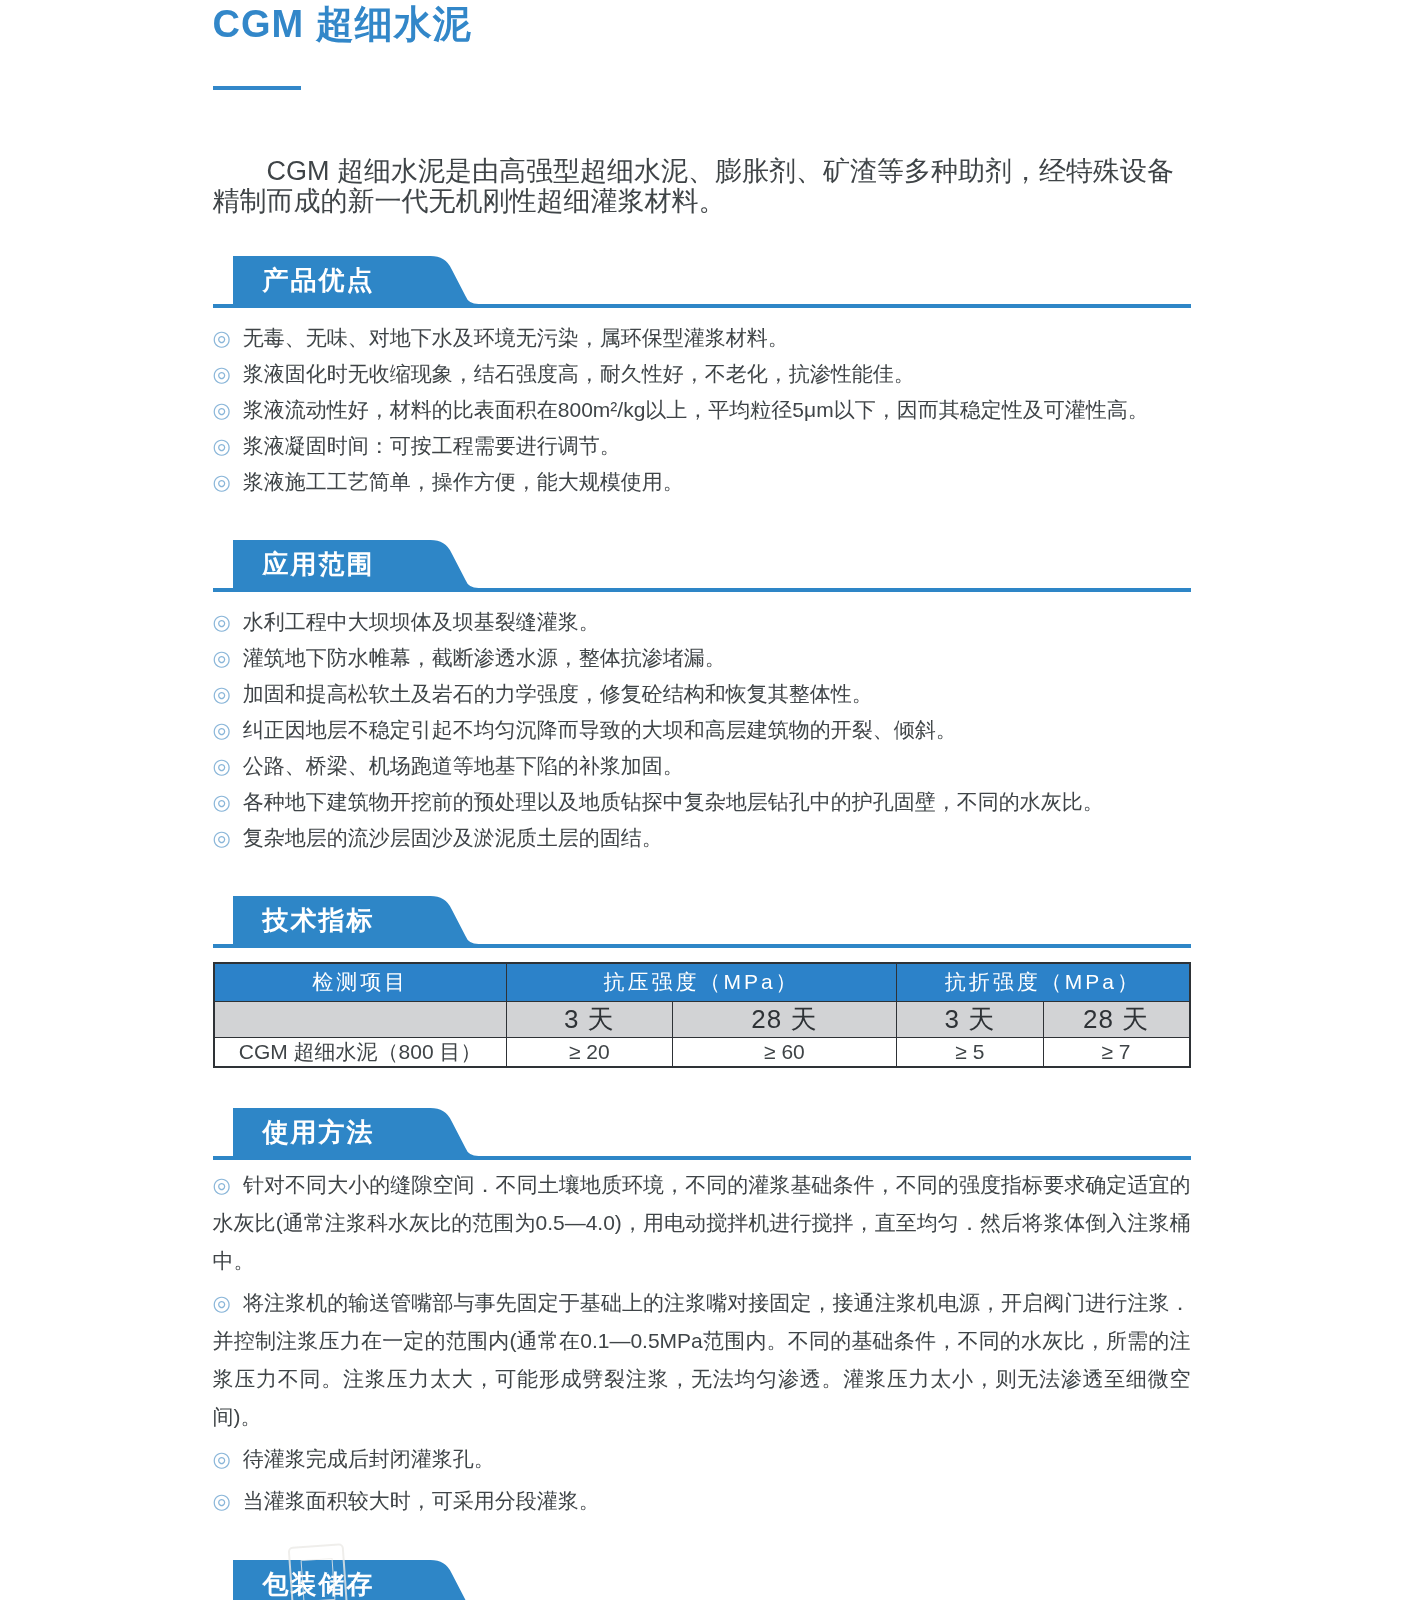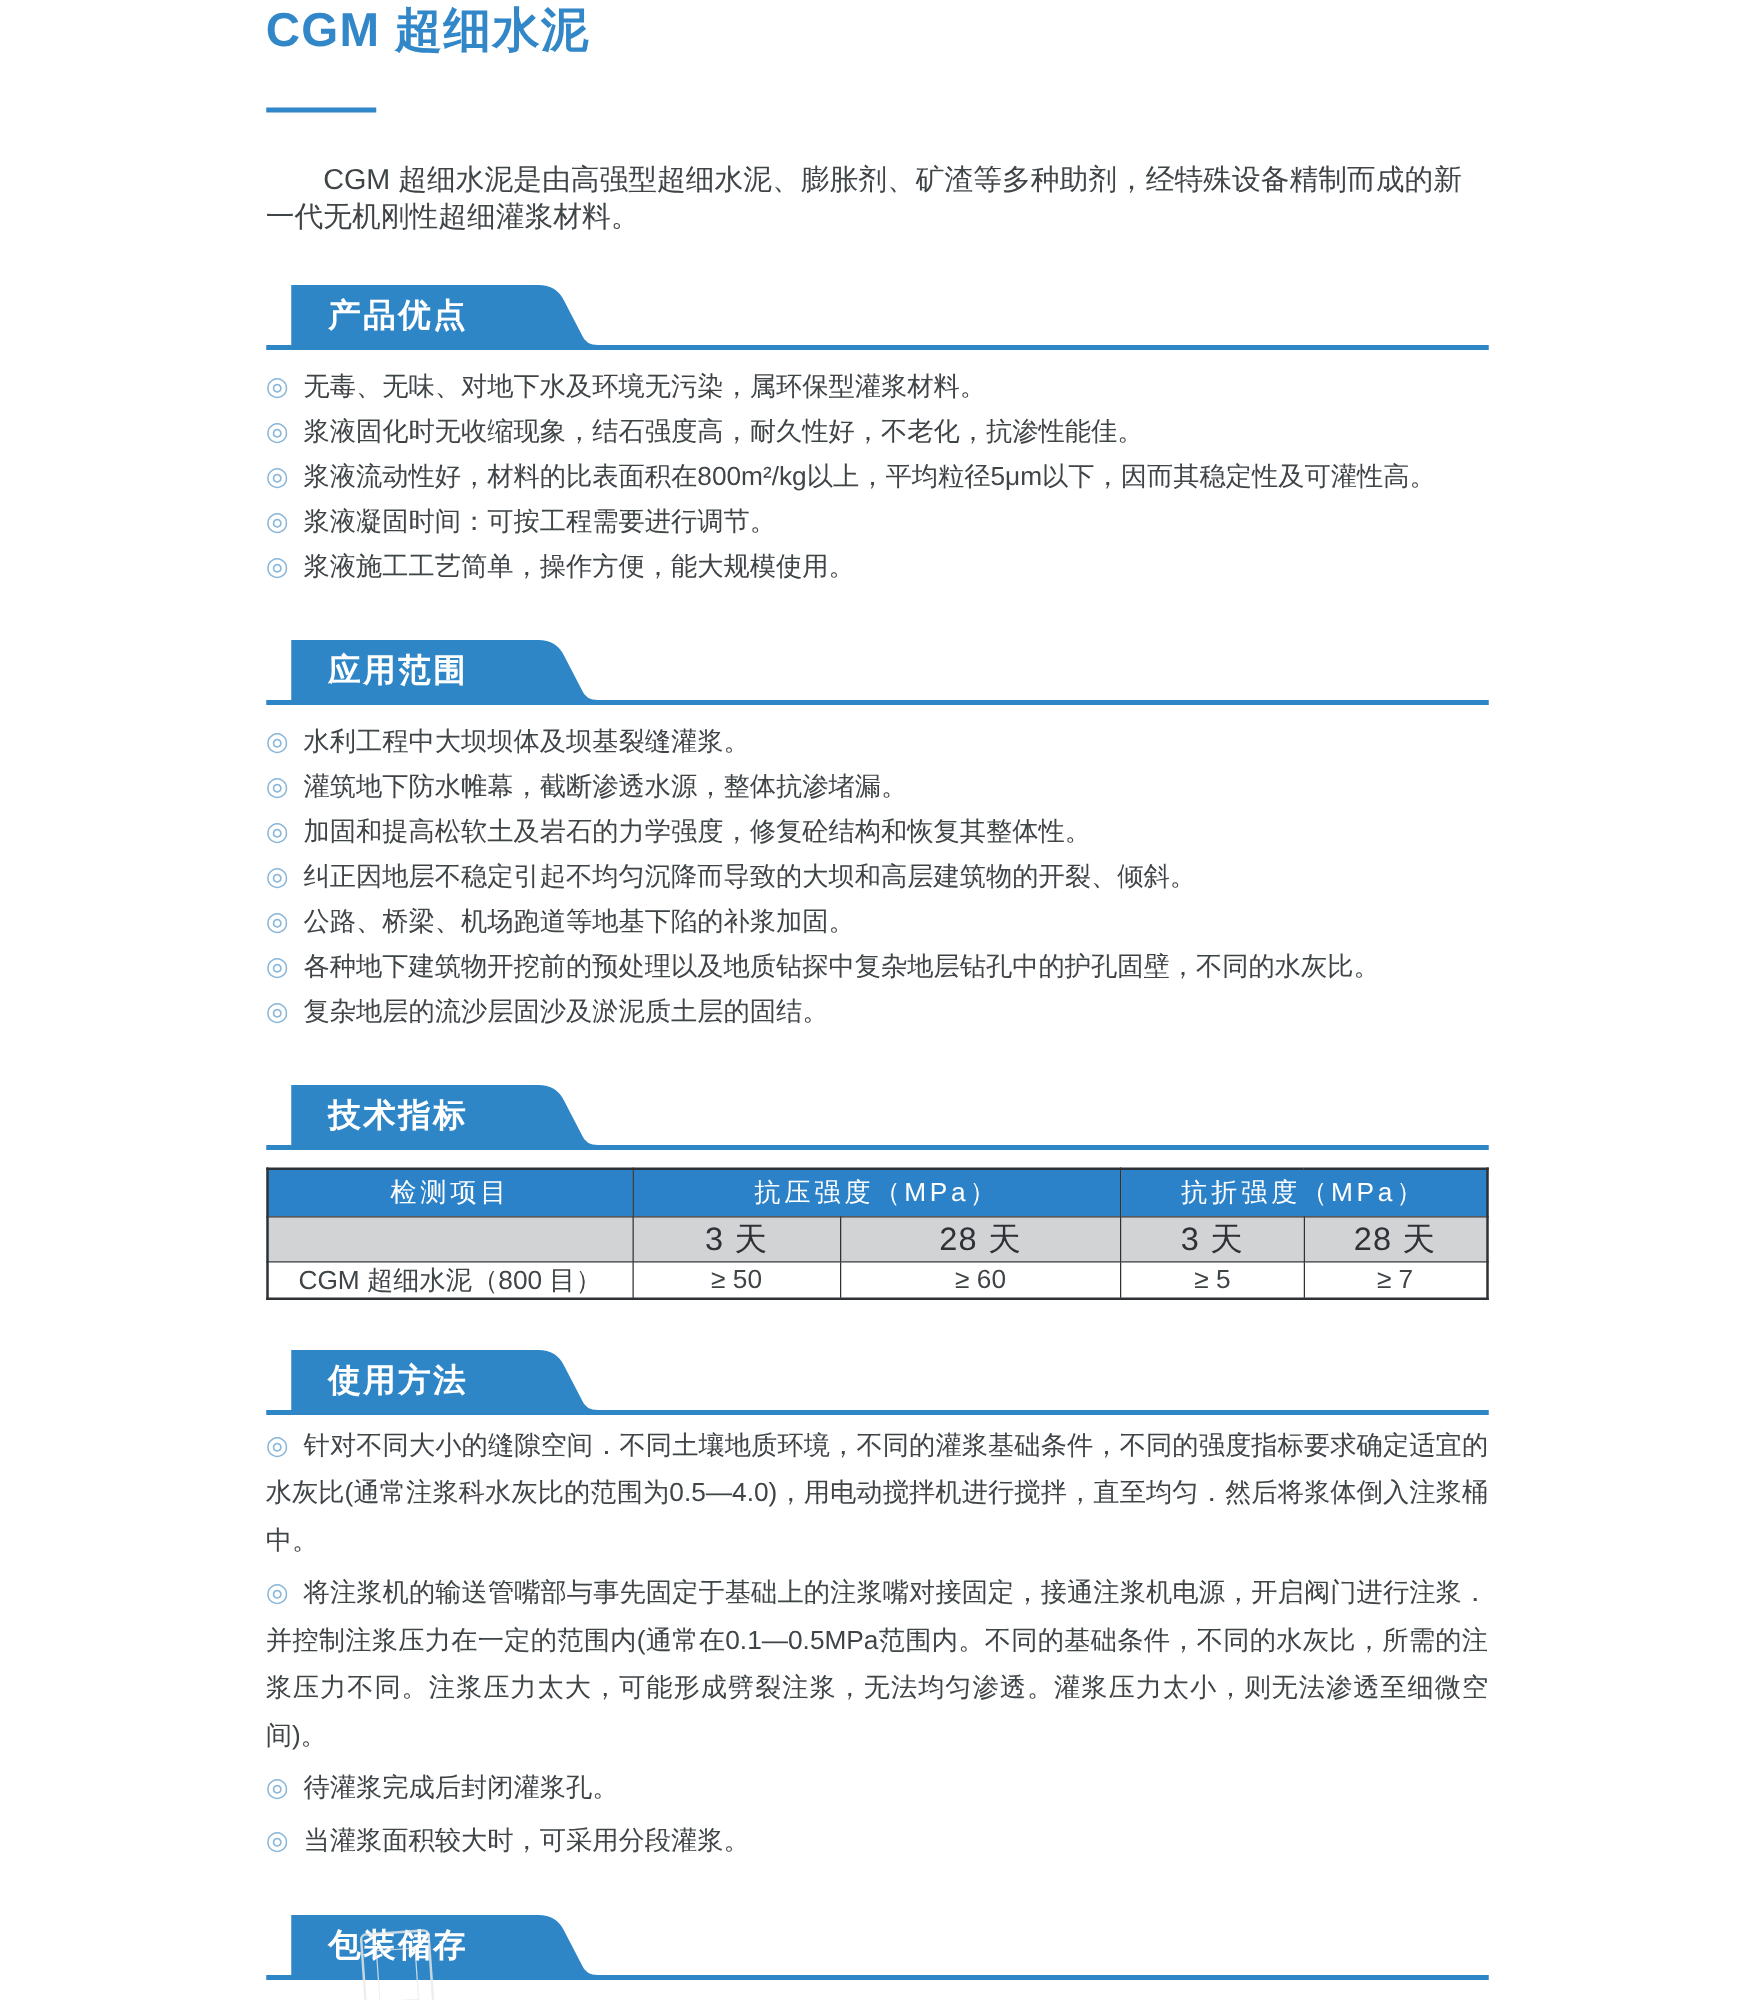--- a/index.html
+++ b/index.html
@@ -29,22 +29,22 @@
     font-weight:bold;
     color:var(--title-blue);
     letter-spacing:1px;
   }
   .title-underline{
     width:88px;height:4px;
     background:var(--title-blue);
     margin-top:36px;
   }
   .intro{
-    margin-top:38px;
-    font-size:23px;
+    margin-top:66px;
+    font-size:27px;
     line-height:30px;
     text-indent:2em;
     color:var(--text);
   }
   .section-head{
     border-bottom:4px solid var(--blue);
     margin-top:40px;
     height:52px;
     position:relative;
   }
@@ -193,21 +193,21 @@
           <th></th>
           <th>3 天</th>
           <th>28 天</th>
           <th>3 天</th>
           <th>28 天</th>
         </tr>
       </thead>
       <tbody>
         <tr class="data-row">
           <td>CGM 超细水泥（800 目）</td>
-          <td>≥ 50</td>
+          <td>≥ 20</td>
           <td>≥ 60</td>
           <td>≥ 5</td>
           <td>≥ 7</td>
         </tr>
       </tbody>
     </table>
 
   </section>
 
   <section class="s4">

